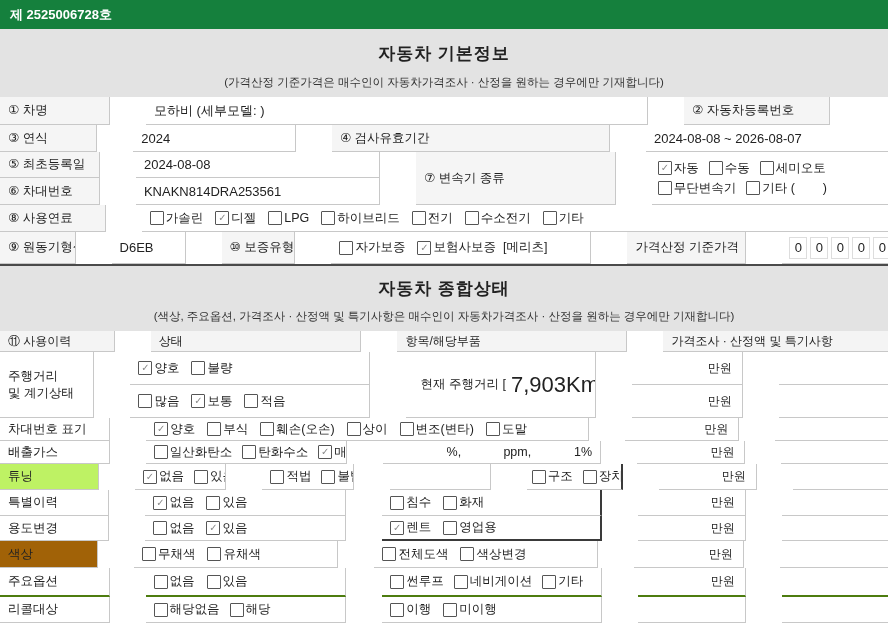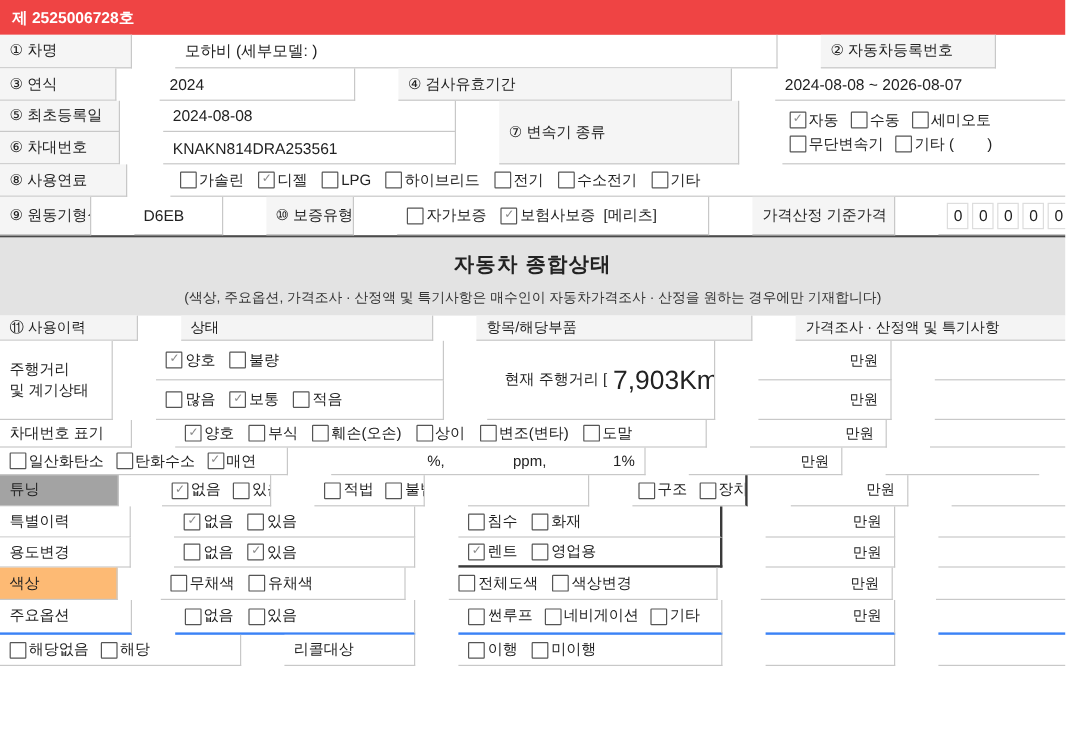--- a/index.html
+++ b/index.html
@@ -1,18 +1,18 @@
 <!DOCTYPE html>
 <html><head>
 <meta charset="utf-8">
 <style>
   html,body{margin:0;padding:0;background:#fff;}
   #page{width:888px;height:623px;position:relative;overflow:hidden;background:#fff;
         font-family:"Liberation Sans","DejaVu Sans",sans-serif;color:#222;}
-  .topbar{height:29px;background:#ef4444;color:#fff;font-weight:bold;font-size:13px;
+  .topbar{height:29px;background:#15803d;color:#fff;font-weight:bold;font-size:13px;
           display:flex;align-items:center;padding-left:10px;box-sizing:border-box;}
   .band{background:#e3e3e3;text-align:center;box-sizing:border-box;}
   .band .t{font-size:17px;font-weight:bold;letter-spacing:1px;}
   .band .s{font-size:11.5px;color:#333;}
   .band1{height:68px;padding-top:13px;}
   .band1 .s{margin-top:10px;}
   .band2{height:65px;padding-top:11px;}
   .band2 .s{margin-top:9px;}
   .darksep{height:2px;background:#4a4a4a;}
   .row{display:flex;gap:36px;}
@@ -28,38 +28,42 @@
   .cbg{display:flex;align-items:center;padding-left:8px;gap:12px;}
   .cbg.tight{gap:10px;}
   .cbw{display:inline-flex;align-items:center;}
   .cb{width:12px;height:12px;border:1px solid #555;background:#fff;border-radius:1px;
       display:inline-flex;align-items:center;justify-content:center;flex:none;
       font-size:10px;line-height:10px;color:#8a8a8a;}
   .cbl{font-size:12.5px;margin-left:2px;white-space:pre;}
   .twolines{white-space:pre-line;line-height:1.35;}
   .tr2{border-right:2px solid #3a3a3a;}
   .tb2{border-bottom:2px solid #3a3a3a;}
-  .db > .c{border-bottom:2px solid #3b82f6;}
+  .db > .c{border-bottom:2px solid #4d7c0f;}
   .digitbox{width:16px;height:20px;border:1px solid #ddd;background:#fff;display:inline-flex;
             align-items:center;justify-content:center;font-size:13px;margin-right:3px;flex:none;}
   .emf{display:flex;width:100%;font-size:12.5px;}
   .emf span{display:inline-block;text-align:right;box-sizing:border-box;}
   .mileage-item{padding-left:14px;}
   .mileage-item .big{font-size:22px;margin:0 5px;}
   .vtop{align-items:stretch;}
 </style>
 </head>
 <body>
 
 <div id="page">
 
   <div class="topbar">
     <span>제 2525006728호</span>
   </div>
 
+  <div class="band band1">
+    <div class="t">자동차 기본정보</div>
+    <div class="s">(가격산정 기준가격은 매수인이 자동차가격조사 · 산정을 원하는 경우에만 기재합니다)</div>
+  </div>
 
   <div class="tbl">
 
     <div class="row" style="height:28px">
       <div class="c lab" style="width:110px">① 차명</div>
       <div class="c val" style="width:502px">모하비 (세부모델: )</div>
       <div class="c lab" style="width:146px">② 자동차등록번호</div>
     </div>
 
     <div class="row" style="height:27px">
@@ -258,20 +262,21 @@
           <span class="cbw">
             <span class="cb"></span>
             <span class="cbl">도말</span>
           </span>
         </div>
       <div class="c price" style="width:128px">만원</div>
       <div class="c nr" style="width:128px"></div>
     </div>
 
     <div class="row" style="height:23px">
+      <div class="c lab" style="width:130px;background:#fff">배출가스</div>
       <div class="c cbg tight" style="width:240px">
           <span class="cbw">
             <span class="cb"></span>
             <span class="cbl">일산화탄소</span>
           </span>
           <span class="cbw">
             <span class="cb"></span>
             <span class="cbl">탄화수소</span>
           </span>
           <span class="cbw">
@@ -284,21 +289,21 @@
           <span style="width:95px">%,</span>
           <span style="width:85px">ppm,</span>
           <span style="width:82px;padding-right:8px">1%</span>
         </div>
       </div>
       <div class="c price" style="width:128px">만원</div>
       <div class="c nr" style="width:128px"></div>
     </div>
 
     <div class="row" style="height:26px">
-      <div class="c lab" style="width:130px;background:#a3a3a3">튜닝</div>
+      <div class="c lab" style="width:130px;background:#bef264">튜닝</div>
       <div class="c cbg tight" style="width:120px">
           <span class="cbw">
             <span class="cb">✓</span>
             <span class="cbl">없음</span>
           </span>
           <span class="cbw">
             <span class="cb"></span>
             <span class="cbl">있음</span>
           </span>
         </div>
@@ -373,21 +378,21 @@
           <span class="cbw">
             <span class="cb"></span>
             <span class="cbl">영업용</span>
           </span>
         </div>
       <div class="c price" style="width:128px">만원</div>
       <div class="c nr" style="width:128px"></div>
     </div>
 
     <div class="row" style="height:27px">
-      <div class="c lab" style="width:114px;background:#fdba74">색상</div>
+      <div class="c lab" style="width:114px;background:#a16207">색상</div>
       <div class="c cbg" style="width:240px">
           <span class="cbw">
             <span class="cb"></span>
             <span class="cbl">무채색</span>
           </span>
           <span class="cbw">
             <span class="cb"></span>
             <span class="cbl">유채색</span>
           </span>
         </div>
@@ -429,31 +434,31 @@
           <span class="cbw">
             <span class="cb"></span>
             <span class="cbl">기타</span>
           </span>
         </div>
       <div class="c price" style="width:128px">만원</div>
       <div class="c nr" style="width:128px"></div>
     </div>
 
     <div class="row" style="height:26px">
+      <div class="c lab" style="width:130px;background:#fff">리콜대상</div>
       <div class="c cbg tight" style="width:240px">
           <span class="cbw">
             <span class="cb"></span>
             <span class="cbl">해당없음</span>
           </span>
           <span class="cbw">
             <span class="cb"></span>
             <span class="cbl">해당</span>
           </span>
         </div>
-      <div class="c lab" style="width:130px;background:#fff">리콜대상</div>
       <div class="c cbg" style="width:262px">
           <span class="cbw">
             <span class="cb"></span>
             <span class="cbl">이행</span>
           </span>
           <span class="cbw">
             <span class="cb"></span>
             <span class="cbl">미이행</span>
           </span>
         </div>

